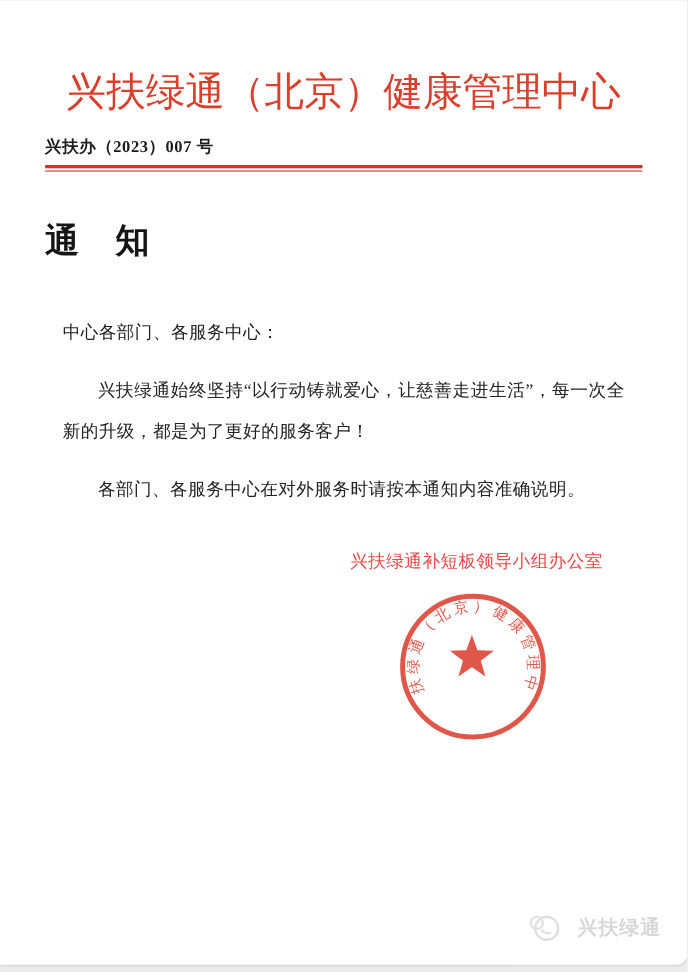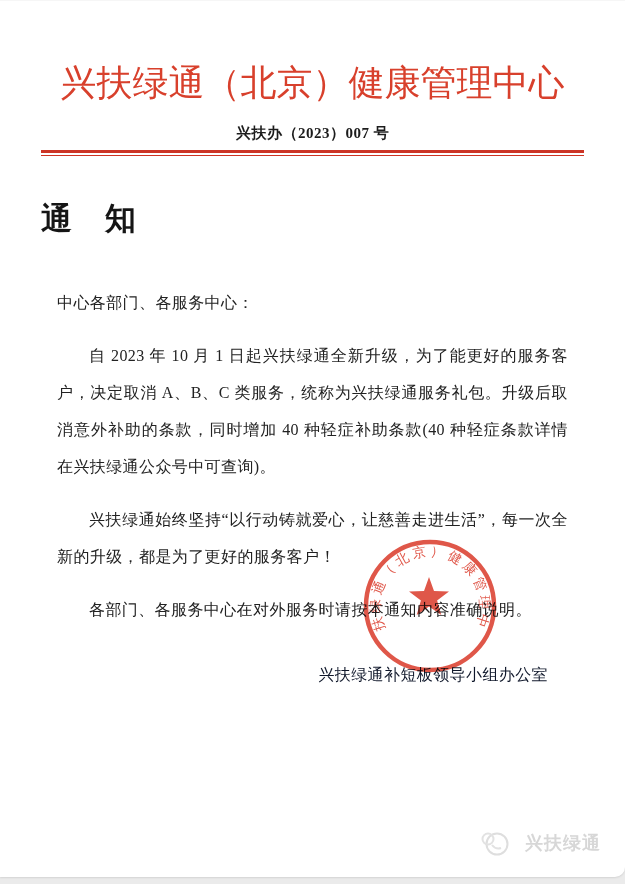--- a/index.html
+++ b/index.html
@@ -33,21 +33,21 @@
     text-align: center;
     font-size: 36px;
     font-weight: 500;
     letter-spacing: 0px;
     color: #d8402c;
     font-family: "Liberation Sans", "DejaVu Sans", sans-serif;
     line-height: 1.2;
   }
   .doc-number {
     margin-top: 20px;
-    text-align: center;
+    text-align: left;
     font-size: 15px;
     font-weight: bold;
     color: #1c1c1c;
     letter-spacing: 0.5px;
   }
   .red-rule { margin-top: 7px; }
   .red-rule .thick { height: 3px; background: #cc3425; }
   .red-rule .thin  { height: 1px; background: #cc3425; margin-top: 2px; }
 
   
@@ -77,21 +77,21 @@
     margin-top: 32px;
     text-align: right;
     padding-right: 36px;
     position: relative;
     z-index: 2;
   }
   .sig-inner {
     display: inline-block;
     text-align: left;
     font-size: 16px;
-    color: #0f172a;
+    color: #ef4444;
     line-height: 30px;
     letter-spacing: 0.4px;
   }
   .sig-date { font-size: 15px; }
 
   
   .seal {
     position: absolute;
     left: 360px;
     top: 535px;
@@ -132,21 +132,20 @@
     <div class="doc-number">兴扶办（2023）007 号</div>
     <div class="red-rule">
       <div class="thick"></div>
       <div class="thin"></div>
     </div>
 
     <h2 class="notice-title">通　知</h2>
 
     <div class="body-text">
       <p>中心各部门、各服务中心：</p>
-      <p class="indent">自 2023 年 10 月 1 日起兴扶绿通全新升级，为了能更好的服务客户，决定取消 A、B、C 类服务，统称为兴扶绿通服务礼包。升级后取消意外补助的条款，同时增加 40 种轻症补助条款(40 种轻症条款详情在兴扶绿通公众号中可查询)。</p>
       <p class="indent">兴扶绿通始终坚持“以行动铸就爱心，让慈善走进生活”，每一次全新的升级，都是为了更好的服务客户！</p>
       <p class="indent">各部门、各服务中心在对外服务时请按本通知内容准确说明。</p>
     </div>
 
     <div class="sign-block">
       <div class="sig-inner">
         <div class="sig-name">兴扶绿通补短板领导小组办公室</div>
       </div>
     </div>
 

